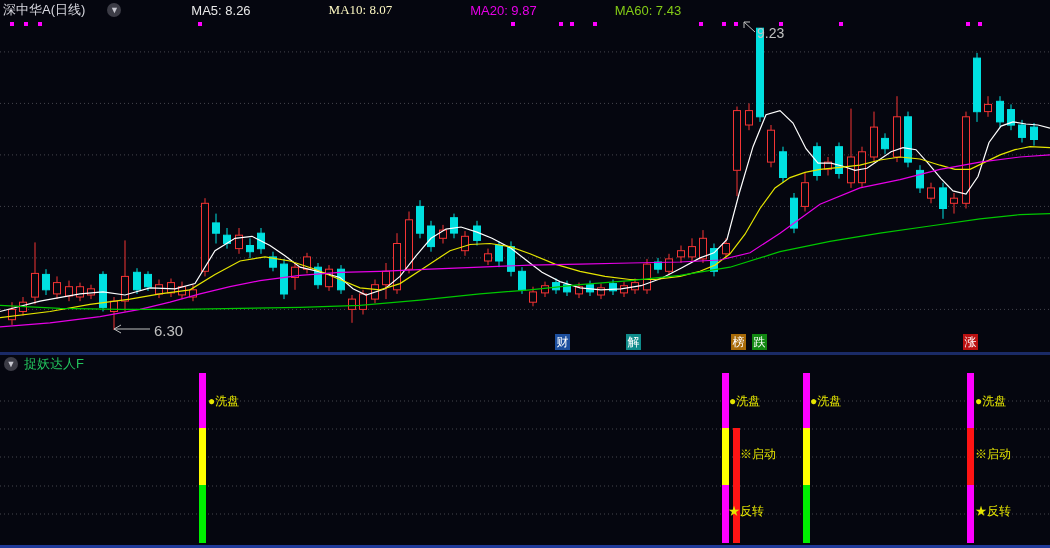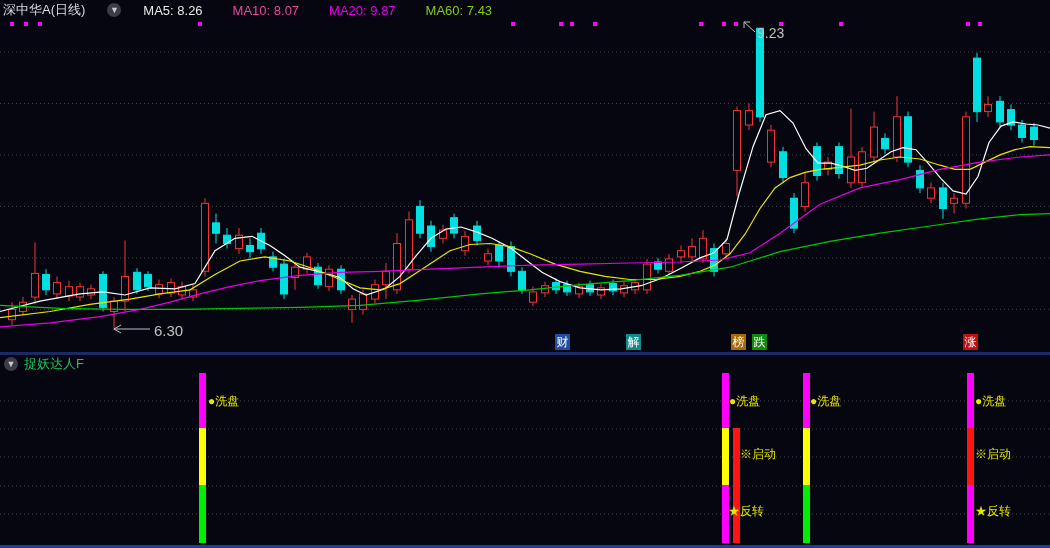--- a/index.html
+++ b/index.html
@@ -4,41 +4,41 @@
 <style>
   html,body{margin:0;padding:0;background:#05060f;}
   .screen{position:relative;width:1050px;height:548px;background:#05060f;overflow:hidden;
           font-family:"Liberation Sans",sans-serif;}
   .main-header{position:absolute;left:0;top:0;width:100%;height:20px;font-size:13px;
                display:flex;align-items:center;gap:16px;z-index:5;}
   .main-header .title{color:#d8d8e0;margin-left:3px;}
   .chev{width:14px;height:14px;border-radius:50%;background:#3c3c46;color:#c8c8d0;
         display:inline-flex;align-items:center;justify-content:center;font-size:9px;
         margin:0 6px;cursor:pointer;}
-  .ma{margin-right:14px;}
+  .ma{margin-right:14px;margin-left:48px;}
   #chart{position:absolute;left:0;top:0;z-index:1;}
   .divider{position:absolute;left:0;top:352px;width:100%;height:3px;background:#1a2a66;z-index:4;}
   .sub-header{position:absolute;left:0;top:356px;width:100%;height:16px;font-size:13px;
               display:flex;align-items:center;z-index:5;}
   .sub-header .title{color:#22c55e;}
   .sub-header .chev{margin:0 6px 0 4px;}
   .marker-chip{position:absolute;top:334px;width:15px;height:16px;line-height:16px;
                text-align:center;font-size:12px;color:#fff;z-index:6;cursor:pointer;}
   .bottom-line{position:absolute;left:0;top:545px;width:100%;height:3px;background:#203a9a;z-index:6;}
 </style>
 </head>
 <body>
 
 <div class="screen">
 
   <div class="main-header">
     <span class="title">深中华A(日线)</span>
     <span class="chev">▼</span>
     <span class="ma" style="color: rgb(232, 232, 232);">MA5: 8.26</span>
-    <span class="ma" style="color: #ec4899;">MA10: 8.07</span>
+    <span class="ma" style="color: #fef9c3; font-family: Liberation Serif, serif;">MA10: 8.07</span>
     <span class="ma" style="color: rgb(230, 0, 230);">MA20: 9.87</span>
     <span class="ma" style="color: #84cc16;">MA60: 7.43</span>
   </div>
 
   <svg id="chart" width="1050" height="548">
       <g>
         <line x1="0" y1="309.4" x2="1050" y2="309.4" stroke="#46464e" stroke-width="1" stroke-dasharray="1 3"></line>
         <line x1="0" y1="257.9" x2="1050" y2="257.9" stroke="#46464e" stroke-width="1" stroke-dasharray="1 3"></line>
         <line x1="0" y1="206.4" x2="1050" y2="206.4" stroke="#46464e" stroke-width="1" stroke-dasharray="1 3"></line>
         <line x1="0" y1="154.9" x2="1050" y2="154.9" stroke="#46464e" stroke-width="1" stroke-dasharray="1 3"></line>

